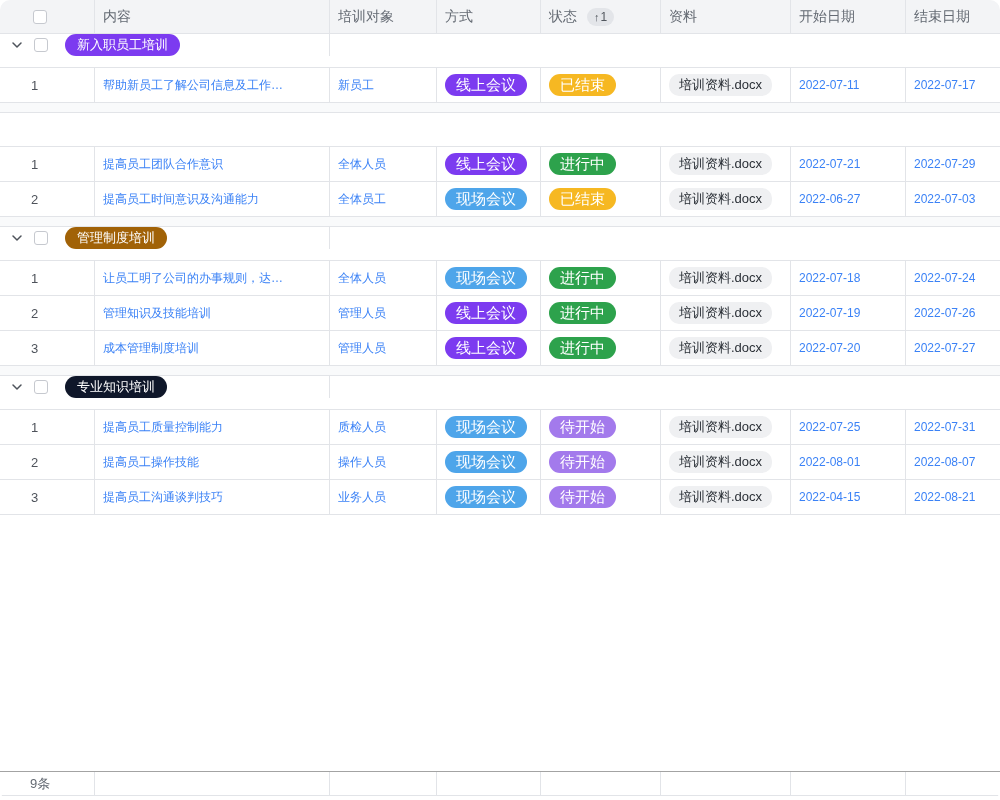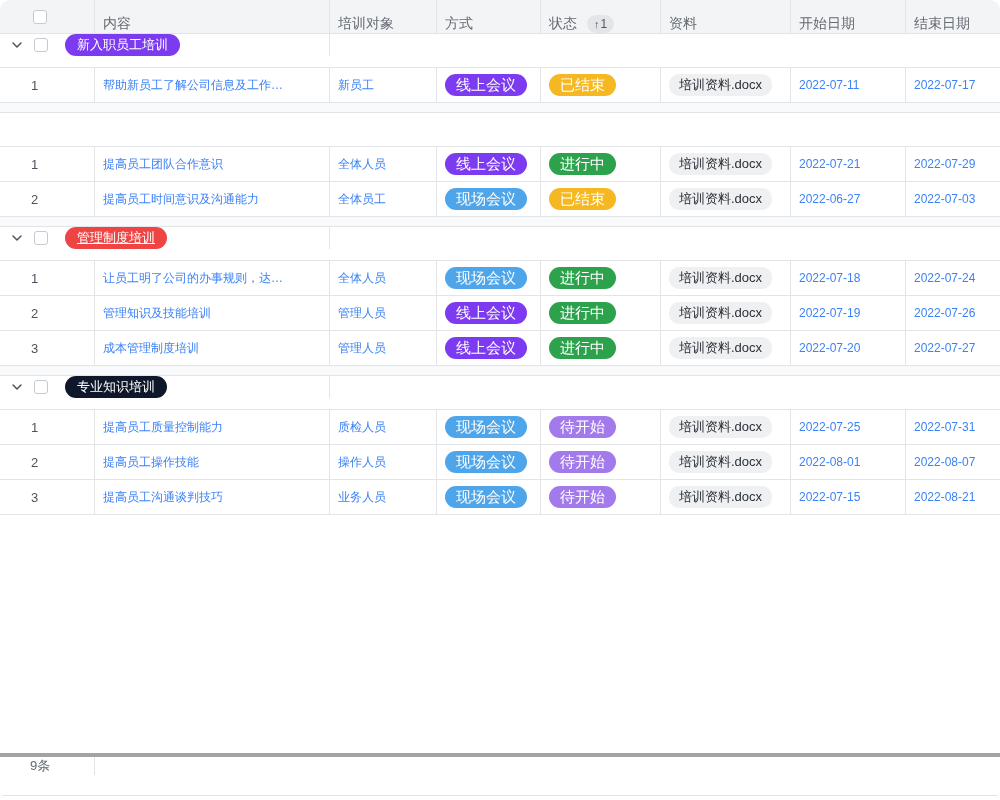--- a/index.html
+++ b/index.html
@@ -19,35 +19,35 @@
     border-right:1px solid #e2e4e8; overflow:hidden; white-space:nowrap;
   }
   .c0 { width:95px;  flex:0 0 auto; }
   .c1 { width:235px; flex:0 0 auto; }
   .c2 { width:107px; flex:0 0 auto; }
   .c3 { width:104px; flex:0 0 auto; }
   .c4 { width:120px; flex:0 0 auto; }
   .c5 { width:130px; flex:0 0 auto; }
   .c6 { width:115px; flex:0 0 auto; }
   .c7 { flex:1 1 auto; min-width:0; border-right:none; }
-  .hcell { color:#646a73; font-size:14px;align-items:flex-end; }
+  .hcell { color:#646a73; font-size:14px; }
   .header-row .c0 { padding-left:33px; }
   .text-cell { font-size:12px; color:#3b82f6; text-overflow:ellipsis; }
   .idx-cell { padding-left:31px; font-size:13px; color:#4e535b; }
   .g-left { width:330px; flex:0 0 auto; display:flex; align-items:center; padding-left:10px; border-right:1px solid #e2e4e8; overflow:hidden; white-space:nowrap; }
   .chevron { width:14px; height:14px; display:inline-flex; align-items:center; justify-content:center; flex:0 0 auto; cursor:pointer; }
   .checkbox { width:14px; height:14px; border:1px solid #c6c9cf; border-radius:3px; background:#fff; margin-left:10px; flex:0 0 auto; cursor:pointer; }
   .hdr-cb { margin-left:0; }
   .group-badge { margin-left:17px; height:22px; line-height:22px; padding:0 12px; border-radius:11px; color:#fff; font-size:13px; flex:0 0 auto; }
   .pill { height:22px; line-height:22px; padding:0 11px; border-radius:11px; color:#fff; font-size:15px; flex:0 0 auto; }
   .file-tag { height:22px; line-height:22px; padding:0 10px; border-radius:10px; background:#eff0f2; color:#2a2f36; font-size:13px; flex:0 0 auto; }
   .sort-badge { display:inline-flex; align-items:center; gap:1px; margin-left:10px; height:18px; padding:0 7px; border-radius:9px; background:#e3e5e9; color:#51565d; font-size:12px; }
   .sort-badge .arrow { font-size:11px; }
   .filler { flex:1 1 auto; background:#fff; }
-  .footer-row { height:43px; border-top:4px solid #a3a3a3; border-bottom:1px solid #e2e4e8;flex-direction:column; }
+  .footer-row { height:25px; border-top:1px solid #a3a3a3; border-bottom:1px solid #e2e4e8; }
   .footer-row .c0 { padding-left:30px; color:#646a73; font-size:13px; }
   .bottom-pad { height:4px; background:#fff; flex:0 0 auto; }
 </style>
 </head>
 <body>
 
 <div class="app">
 
   <div class="row header-row">
     <div class="cell c0">
@@ -157,21 +157,21 @@
       </div>
       <div class="gap-row"></div>
       <div class="row group-row">
         <div class="g-left">
           <span class="chevron">
             <svg width="12" height="12" viewBox="0 0 12 12">
               <path d="M2 4l4 4 4-4" fill="none" stroke="#4e535b" stroke-width="1.5" stroke-linecap="round" stroke-linejoin="round"></path>
             </svg>
           </span>
           <span class="checkbox"></span>
-          <span class="group-badge" style="background: #ef4444; text-decoration: underline;">管理制度培训</span>
+          <span class="group-badge" style="background: #a16207;">管理制度培训</span>
         </div>
         <div class="cell c2"></div>
         <div class="cell c3"></div>
         <div class="cell c4"></div>
         <div class="cell c5"></div>
         <div class="cell c6"></div>
         <div class="cell c7"></div>
       </div>
       <div class="row data-row">
         <div class="cell c0 idx-cell">1</div>
@@ -277,21 +277,21 @@
         <div class="cell c2 text-cell">业务人员</div>
         <div class="cell c3">
           <span class="pill" style="background: rgb(78, 165, 234);">现场会议</span>
         </div>
         <div class="cell c4">
           <span class="pill" style="background: rgb(163, 122, 236);">待开始</span>
         </div>
         <div class="cell c5">
           <span class="file-tag">培训资料.docx</span>
         </div>
-        <div class="cell c6 text-cell">2022-07-15</div>
+        <div class="cell c6 text-cell">2022-04-15</div>
         <div class="cell c7 text-cell">2022-08-21</div>
       </div>
     </div>
 
   <div class="filler"></div>
 
   <div class="row footer-row">
     <div class="cell c0">
       <span>9条</span>
     </div>

